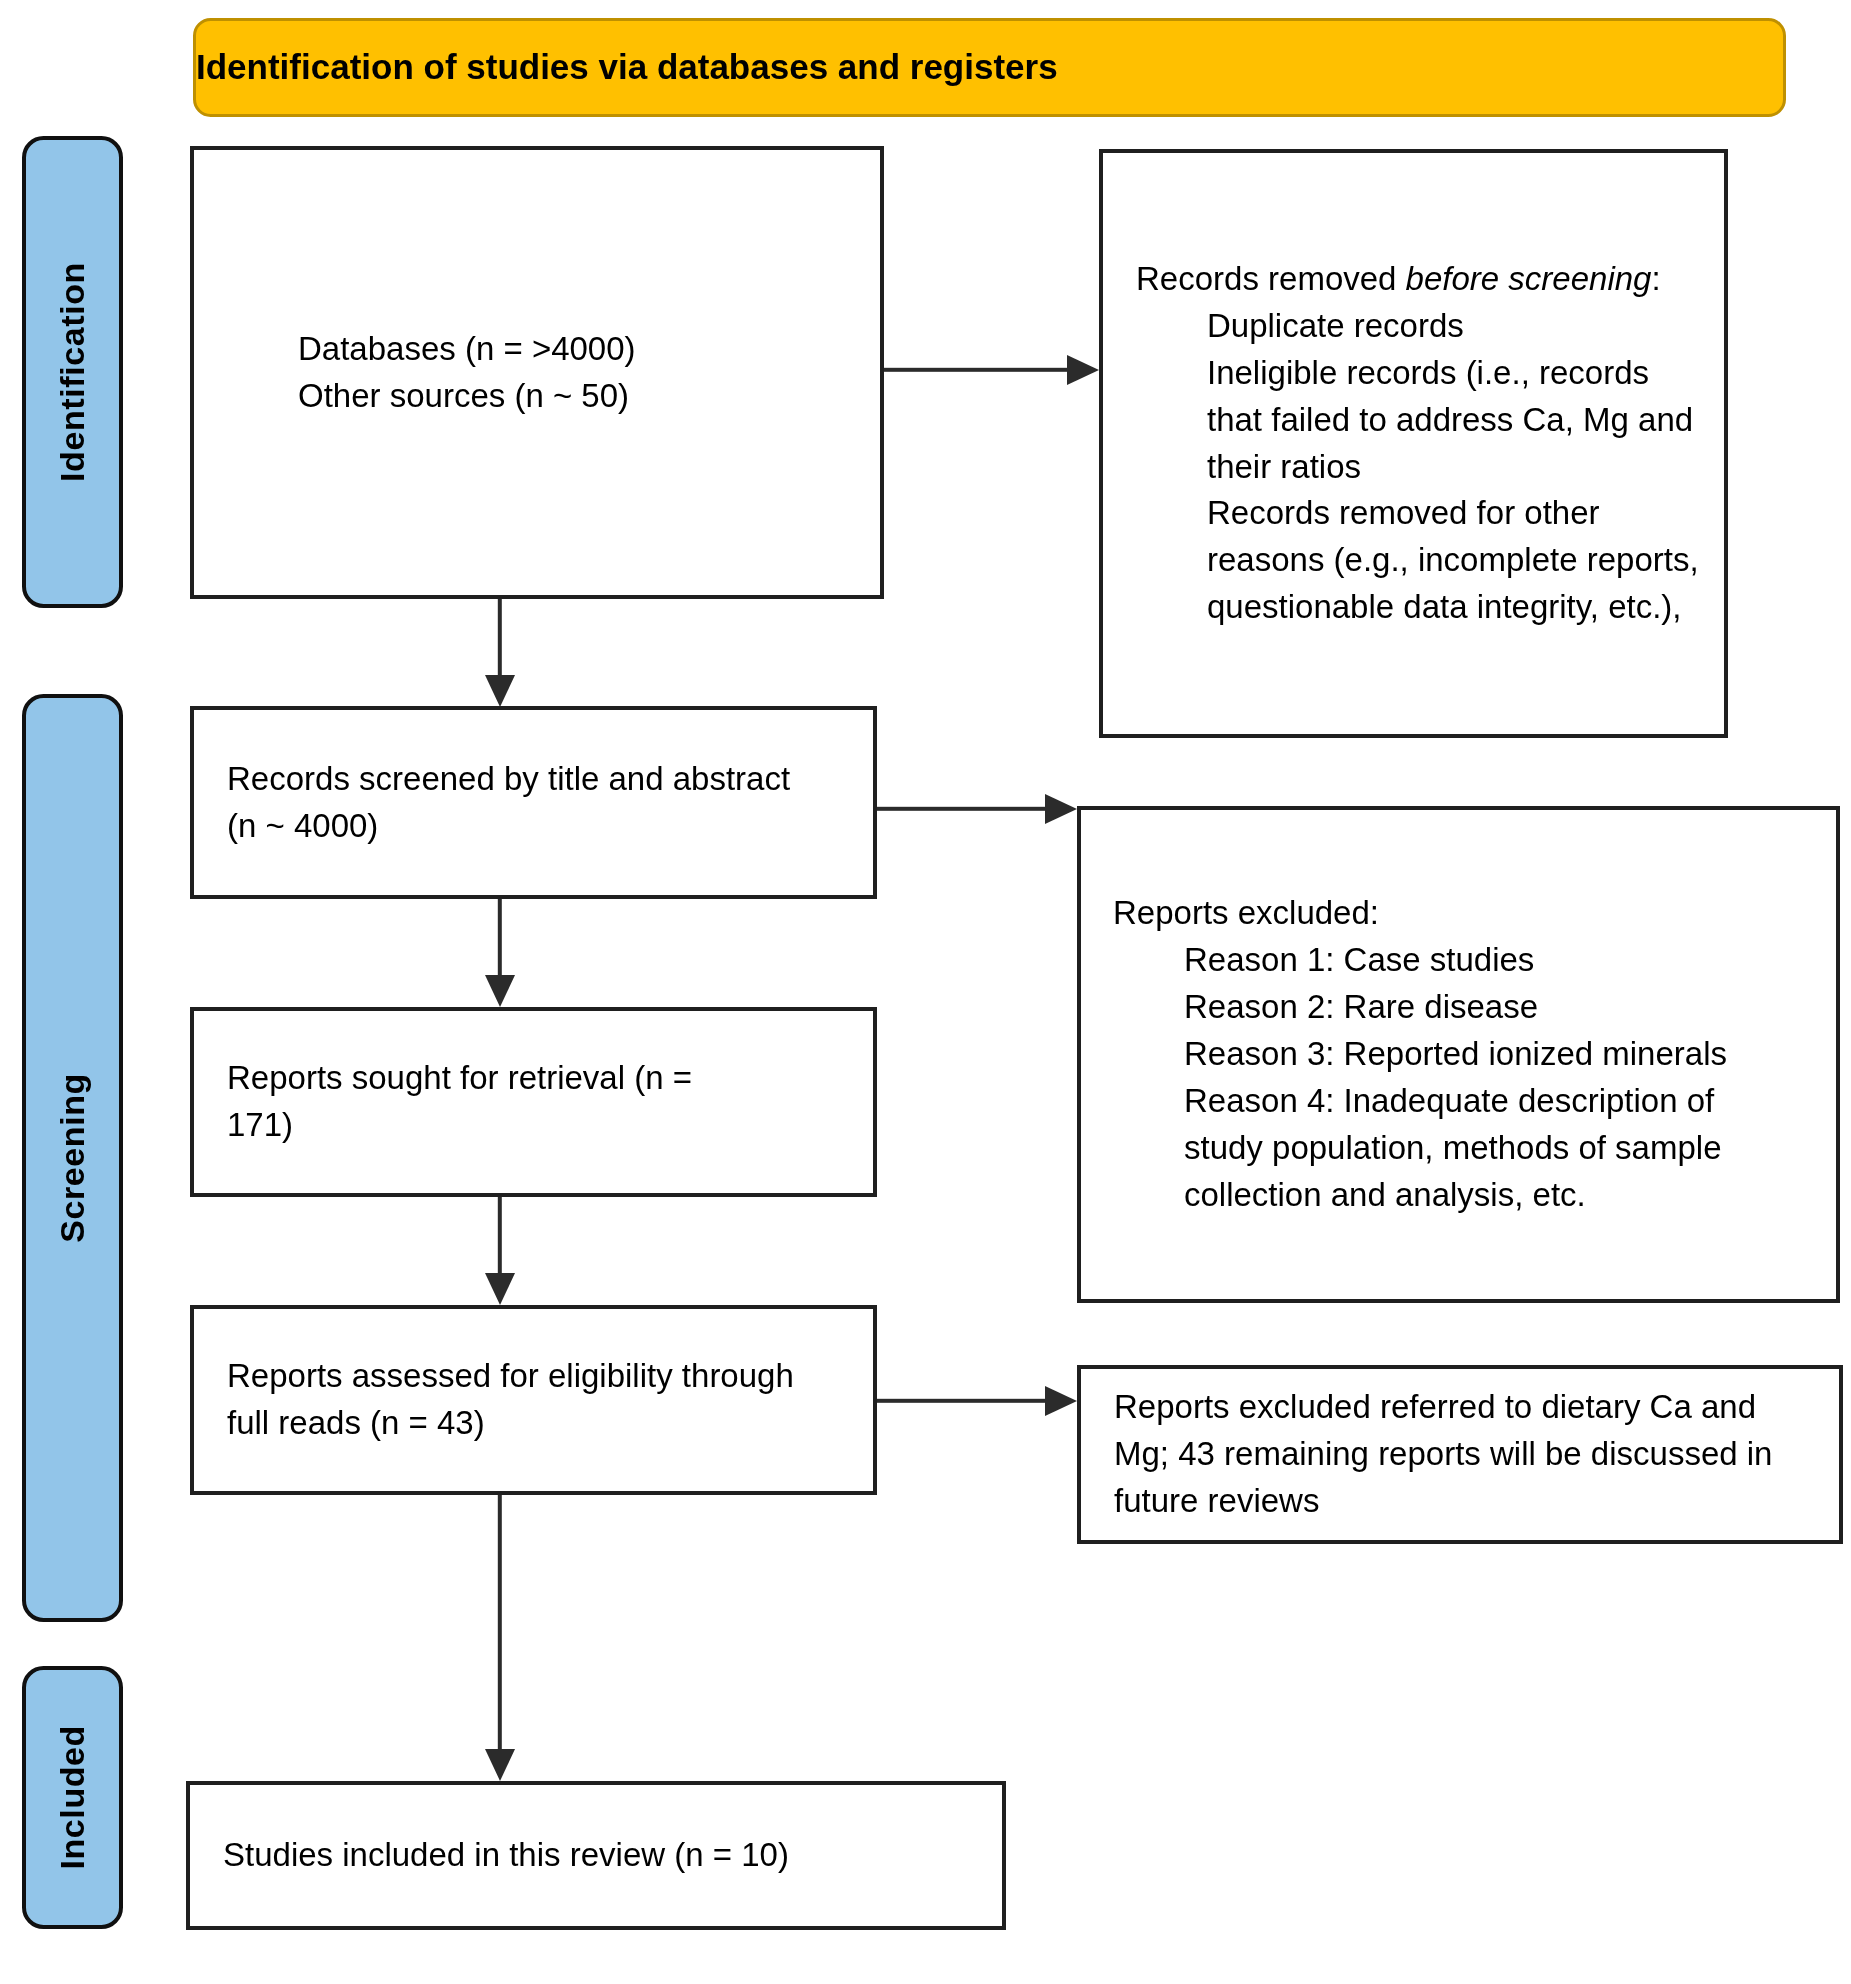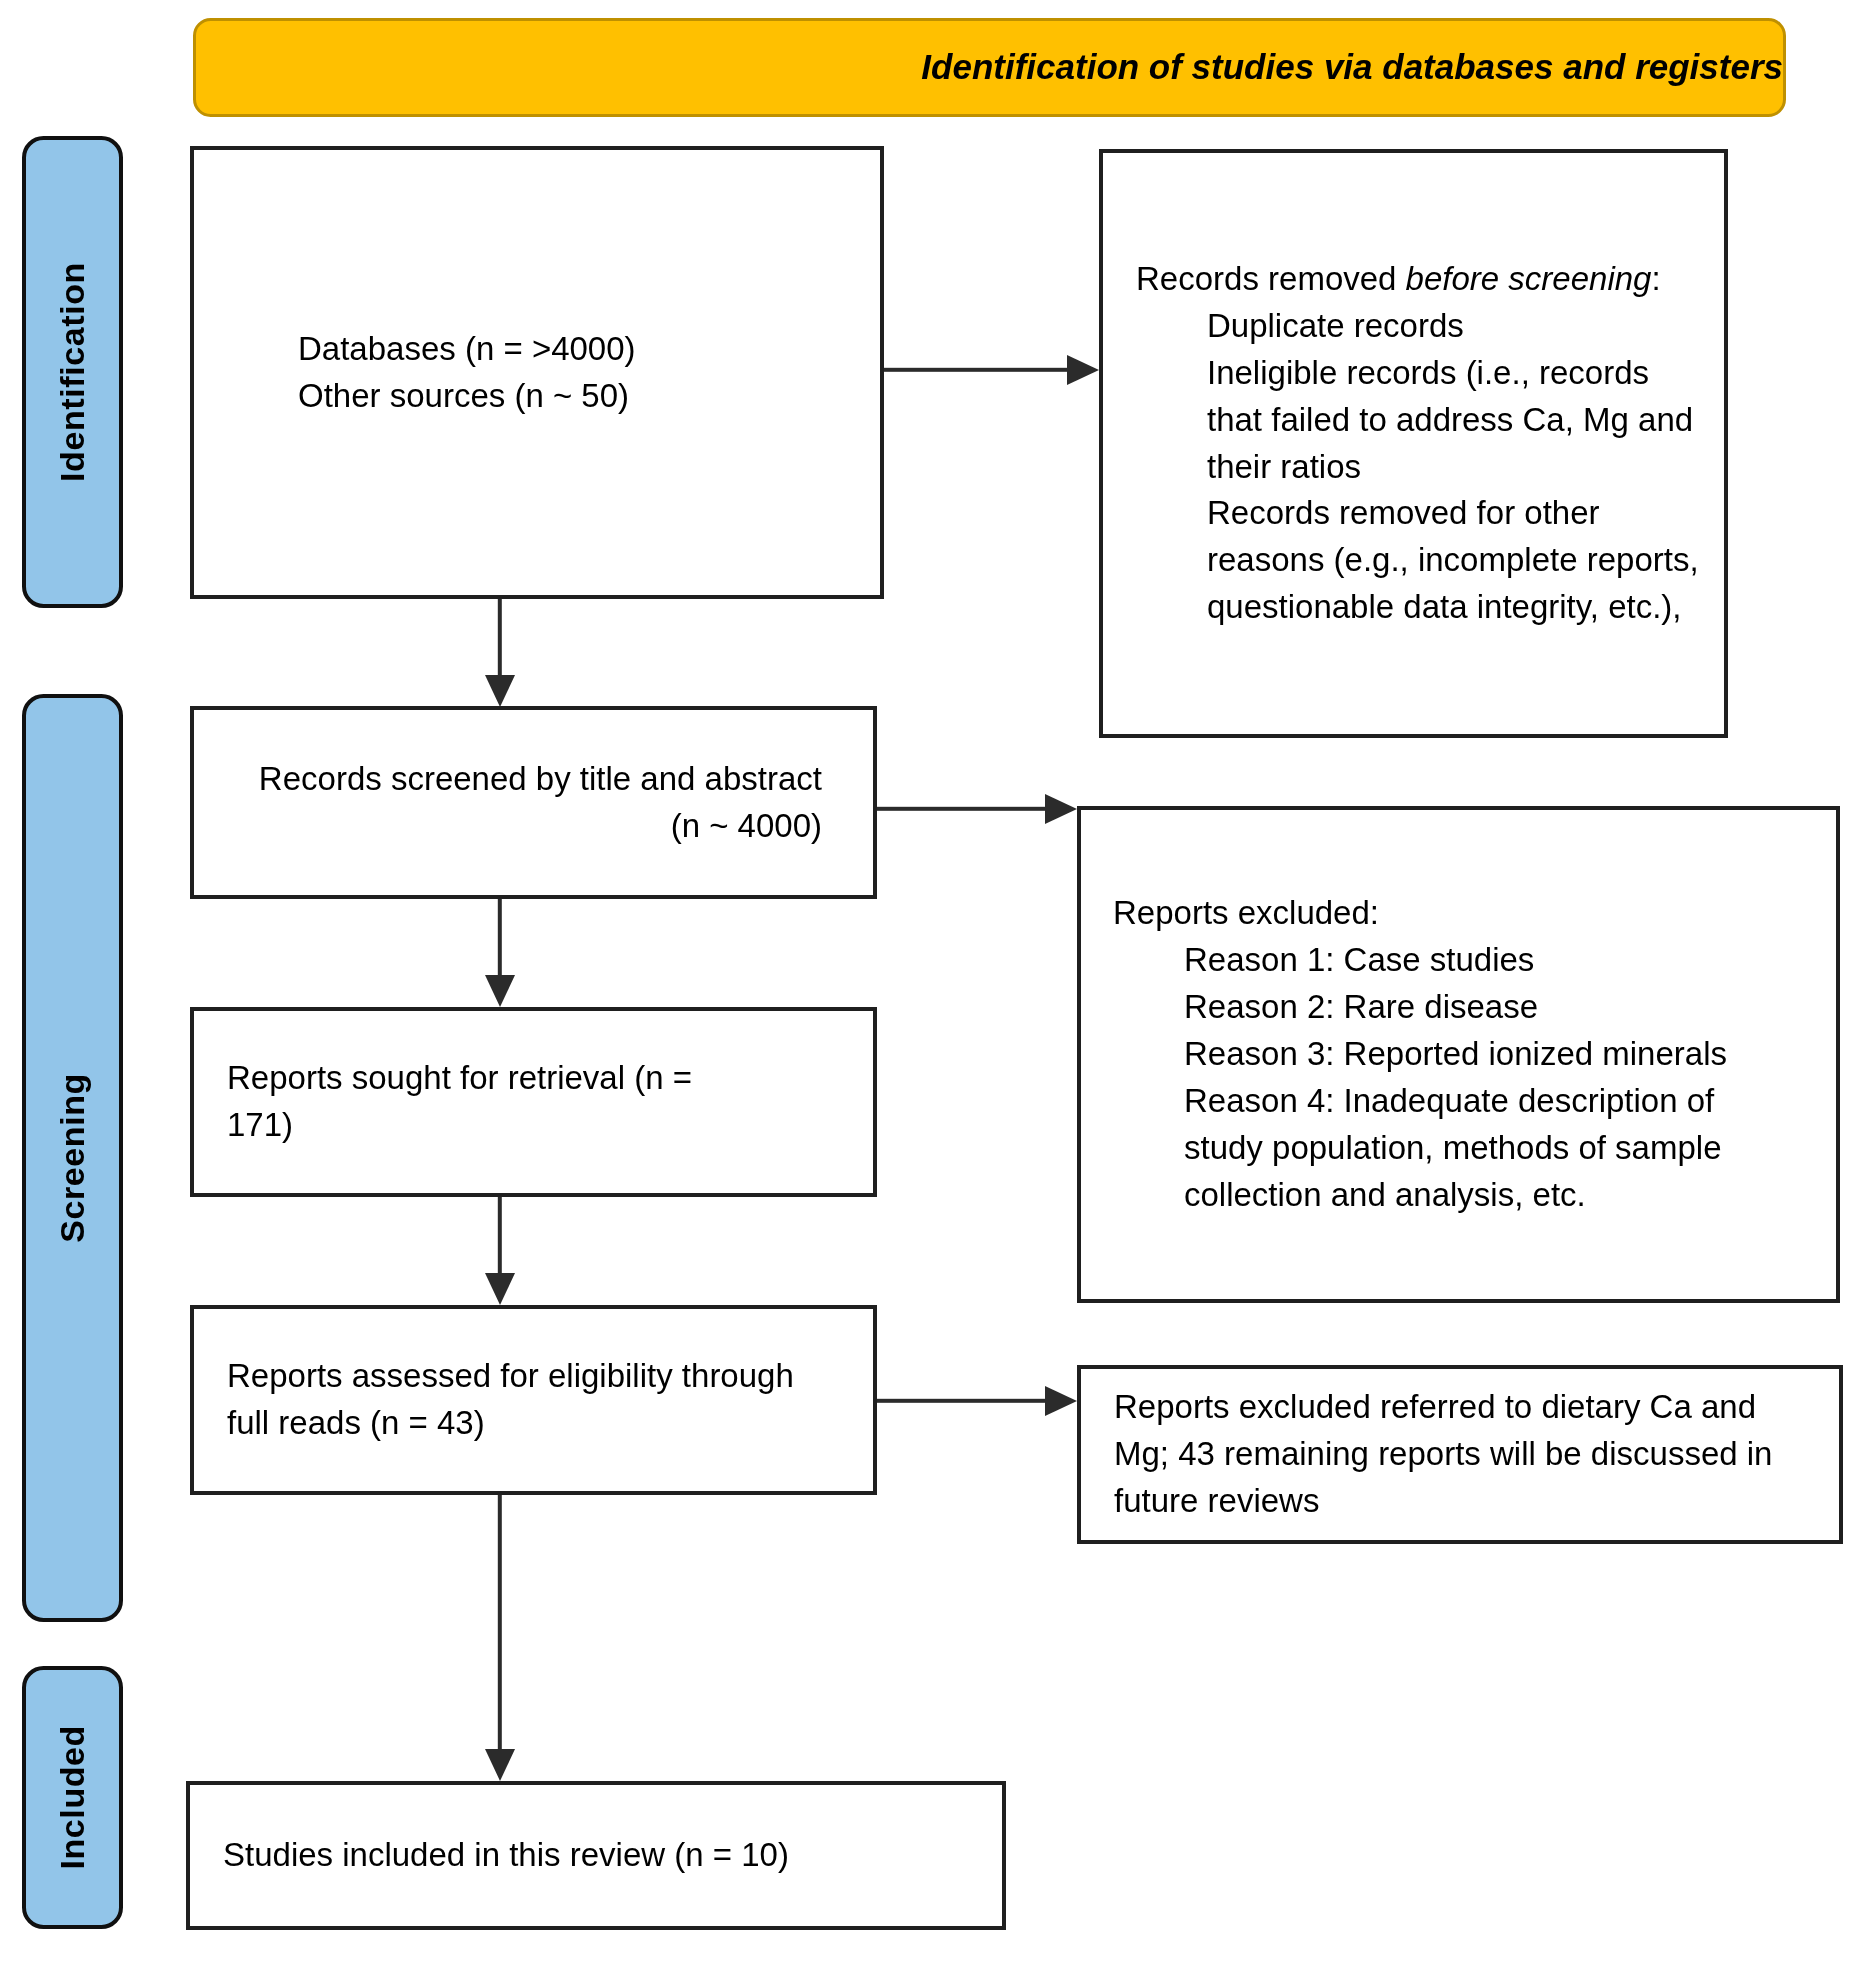--- a/index.html
+++ b/index.html
@@ -23,22 +23,22 @@
   }
 
   
   .banner {
     position: absolute;
     left: 193px; top: 17.7px;
     width: 1593px; height: 99px;
     background: var(--banner-fill);
     border: 3.8px solid var(--banner-border);
     border-radius: 17.7px;
-    display: flex; align-items: center; justify-content: flex-end;
-    font-size: 35px; font-weight: bold; font-style: italic;
+    display: flex; align-items: center; justify-content: flex-start;
+    font-size: 35px; font-weight: bold;
   }
 
   
   .stage-rail {
     position: absolute;
     left: 22px; width: 101px;
     background: var(--stage-fill);
     border: 4.4px solid #101010;
     border-radius: 21.5px;
     display: flex; align-items: center; justify-content: center;
@@ -66,21 +66,21 @@
   .fbox .indent { margin-left: 71px; }
   .box-identified { left: 190px;  top: 146px;  width: 694px; height: 453px; }
   .box-removed    { left: 1099px; top: 149px;  width: 629px; height: 589px; }
   .box-screened   { left: 190px;  top: 706px; width: 687px; height: 193px; }
   .box-excluded   { left: 1077px; top: 806px; width: 763px; height: 497px; padding-left: 32px; }
   .box-sought     { left: 190px;  top: 1007px; width: 687px; height: 190px; }
   .box-assessed   { left: 190px;  top: 1305px; width: 687px; height: 190px; }
   .box-dietary    { left: 1077px; top: 1365px; width: 766px; height: 179px; }
   .box-included   { left: 186px;  top: 1781px; width: 820px; height: 149px; }
 
-  .box-screened div { max-width: 595px; text-align: right; }
+  .box-screened div { max-width: 595px; }
   .box-sought   div { max-width: 507px; }
   .box-assessed div { max-width: 608px; }
   .box-excluded .indent { max-width: 545px; }
   .box-removed  .indent { max-width: 595px; }
   .box-dietary  div { max-width: 703px; }
   .italic { font-style: italic; }
 
   
   .arrow-v { position: absolute; width: 30px; }
   .arrow-v .shaft {

